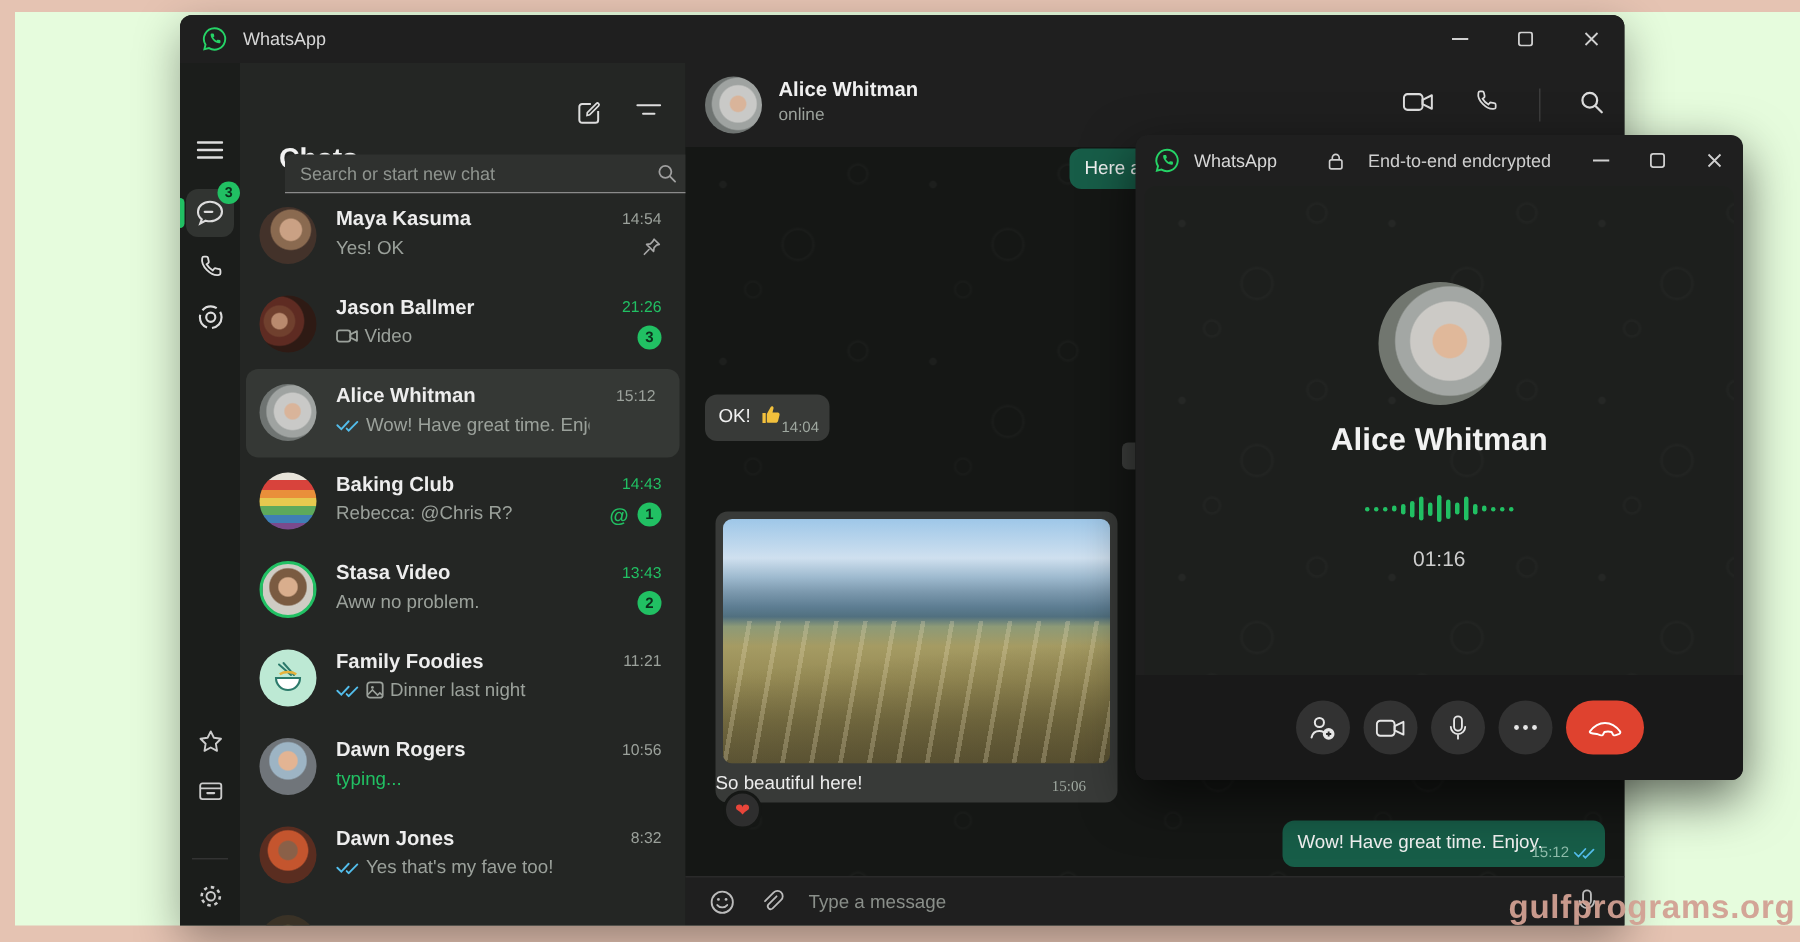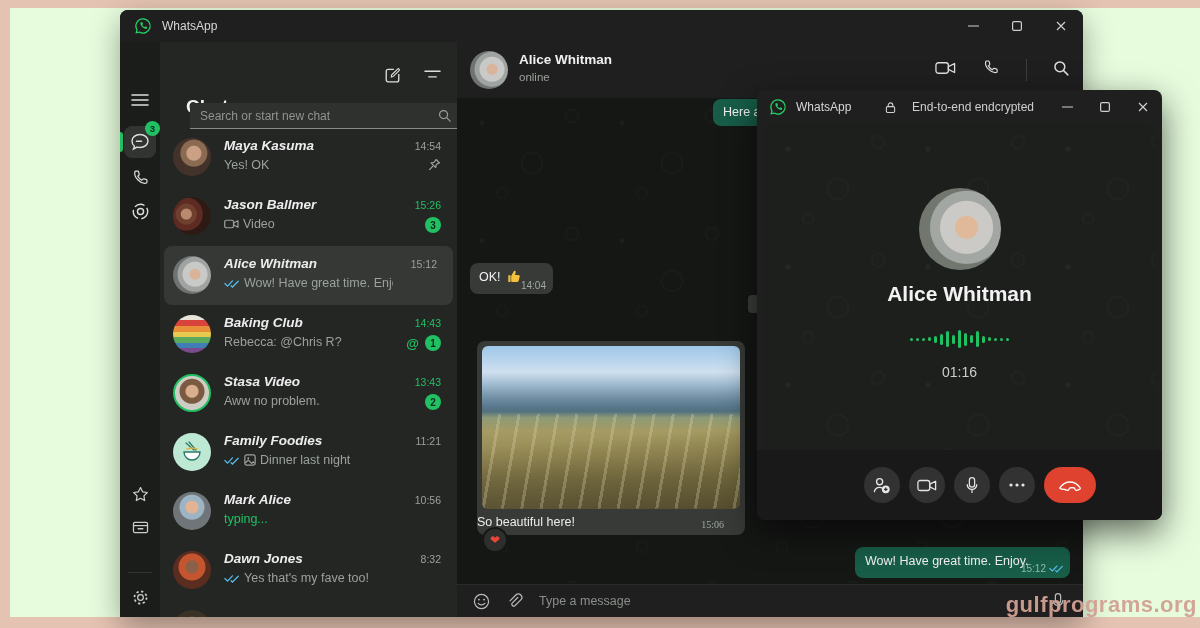--- a/index.html
+++ b/index.html
@@ -38,21 +38,21 @@
                      font-family:"Liberation Sans", sans-serif; }
   .searchbox input::placeholder { color:#8f948f; }
   .searchbox .mag { margin-right:10px; }
 
   .rows { position:absolute; left:0; right:0; top:86px; bottom:0; overflow:hidden; }
   .row { position:absolute; left:0; width:297px; height:59px; }
   .row.selected { left:4px; width:289px; background:#353835; border-radius:8px; }
   .row.selected .r-in { left:9px; }
   .r-in { position:absolute; left:13px; top:0; right:0; bottom:0; }
   .avatar { position:absolute; left:0; top:10px; width:38px; height:38px; border-radius:50%; overflow:hidden; }
-  .r-name { position:absolute; left:51px; top:10px; font-size:13.5px; font-weight:bold; color:#ededed;font-style:italic; }
+  .r-name { position:absolute; left:51px; top:10px; font-size:13.5px; font-weight:bold; color:#ededed; }
   .r-time { position:absolute; right:16px; top:12px; font-size:10.5px; color:#9ba19b; }
   .r-time.green { color:#21c063; }
   .r-prev { position:absolute; left:51px; top:30px; right:60px; font-size:12.5px; color:#9ba19b;
             display:flex; align-items:center; gap:4px; white-space:nowrap; overflow:hidden; }
   .r-prev.typing { color:#21c063; }
   .r-meta { position:absolute; right:16px; top:30px; display:flex; align-items:center; gap:6px; }
   .badge { min-width:16px; height:16px; padding:0 4px; background:#21c063; color:#0c2e1c; border-radius:9px;
            font-size:10px; font-weight:bold; display:flex; align-items:center; justify-content:center; }
   .at { color:#21c063; font-size:13px; font-weight:bold; line-height:1; }
   .ticks { display:inline-flex; flex:none; }
@@ -268,21 +268,21 @@
                 <path d="M8.7 1.6l3.7 3.7-1.9.5-1.8 1.8-.4 2.7-5-5 2.7-.4 1.8-1.8zM5 9l-3.3 3.4" fill="none" stroke="#a8a8a8" stroke-width="1.2" stroke-linejoin="round" stroke-linecap="round"></path>
               </svg>
             </div>
           </div>
         </div>
 
         <div class="row" style="top:59px">
           <div class="r-in">
             <div class="avatar av2"></div>
             <div class="r-name">Jason Ballmer</div>
-            <div class="r-time green">15:26</div>
+            <div class="r-time green">21:26</div>
             <div class="r-prev">
               <svg width="15" height="10" viewBox="0 0 22 14">
                 <rect x="1" y="1.5" width="13" height="11" rx="2.5" stroke="#9ba19b" fill="none" stroke-width="1.8"></rect>
                 <path d="M14 5.5l6.5-3.2v9.4L14 8.5z" stroke="#9ba19b" fill="none" stroke-width="1.8" stroke-linejoin="round"></path>
               </svg>
               <span>Video</span>
             </div>
             <div class="r-meta">
                 <div class="badge">3</div>
               </div>
@@ -357,21 +357,21 @@
                 <path d="M1.5 10.5L5 7l4 4 1.8-1.8 1.7 1.7" stroke="#9ba19b" fill="none" stroke-width="1.3"></path>
               </svg>
               <span>Dinner last night</span>
             </div>
           </div>
         </div>
 
         <div class="row" style="top:354px">
           <div class="r-in">
             <div class="avatar av7"></div>
-            <div class="r-name">Mark Alice</div>
+            <div class="r-name">Dawn Rogers</div>
             <div class="r-time">10:56</div>
             <div class="r-prev typing">
                 <span>typing...</span>
               </div>
           </div>
         </div>
 
         <div class="row" style="top:413px">
           <div class="r-in">
             <div class="avatar av8"></div>

